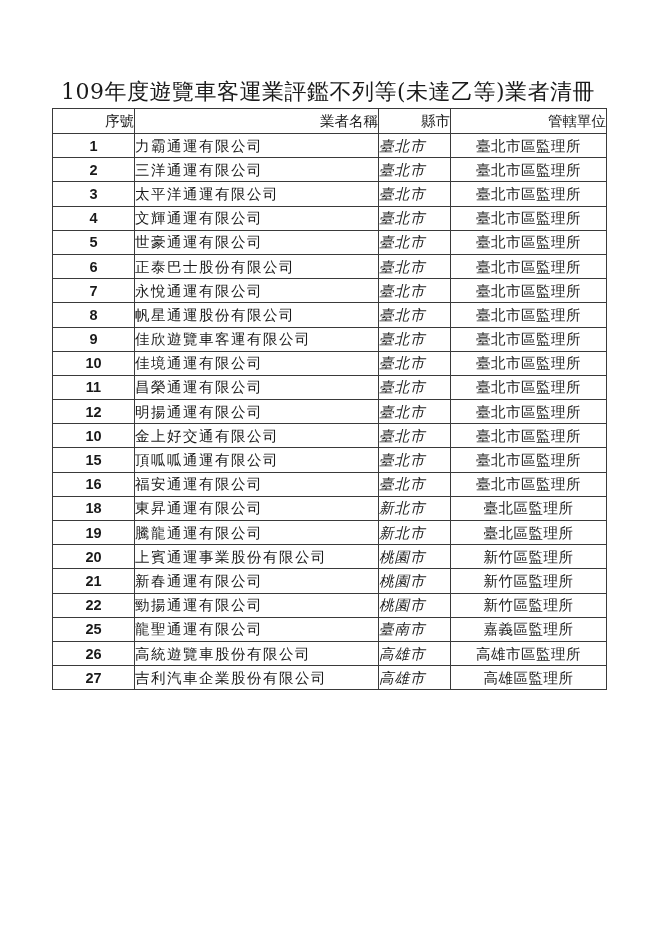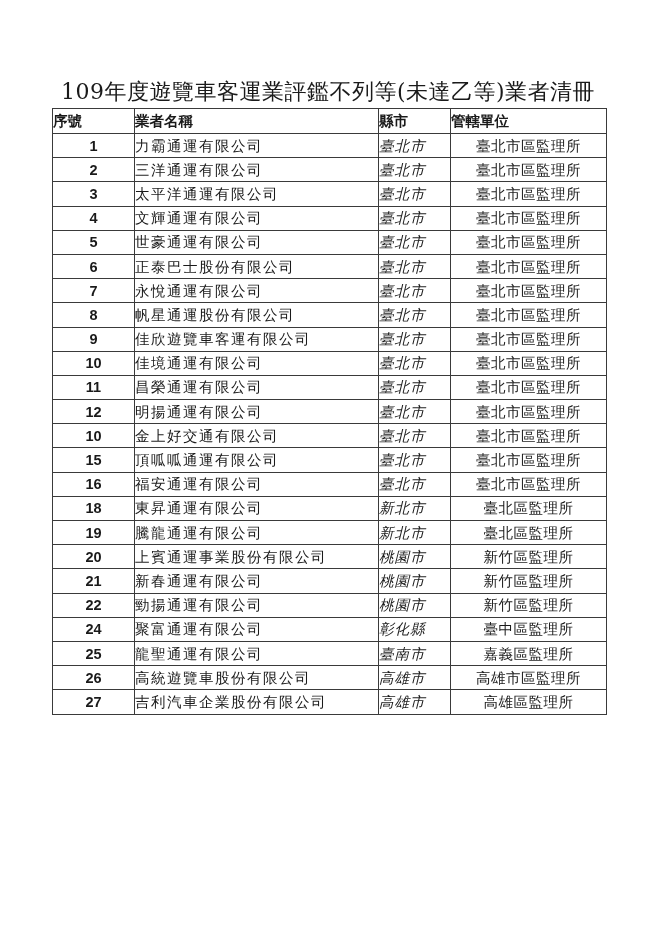--- a/index.html
+++ b/index.html
@@ -36,22 +36,22 @@
     table.roster th, table.roster td {
       border: 1.5px solid #3a3a3a;
       height: 23.2px;
       padding: 0;
       font-size: 14.5px;
       line-height: 22px;
       white-space: nowrap;
       overflow: hidden;
     }
     table.roster th {
-      font-weight: bold;
-      text-align: left;
+      font-weight: normal;
+      text-align: right;
       height: 24px;
     }
     col.c-no { width: 82px; }
     col.c-name { width: 244px; }
     col.c-city { width: 72px; }
     col.c-office { width: 156px; }
     td.no {
       text-align: center;
       font-family: "Liberation Sans", "DejaVu Sans", sans-serif;
       font-weight: bold;
@@ -206,26 +206,20 @@
         <td class="city">桃園市</td>
         <td class="office">新竹區監理所</td>
       </tr>
       <tr>
         <td class="no">22</td>
         <td class="name">勁揚通運有限公司</td>
         <td class="city">桃園市</td>
         <td class="office">新竹區監理所</td>
       </tr>
       <tr>
-        <td class="no">24</td>
-        <td class="name">聚富通運有限公司</td>
-        <td class="city">彰化縣</td>
-        <td class="office">臺中區監理所</td>
-      </tr>
-      <tr>
         <td class="no">25</td>
         <td class="name">龍聖通運有限公司</td>
         <td class="city">臺南市</td>
         <td class="office">嘉義區監理所</td>
       </tr>
       <tr>
         <td class="no">26</td>
         <td class="name">高統遊覽車股份有限公司</td>
         <td class="city">高雄市</td>
         <td class="office">高雄市區監理所</td>

